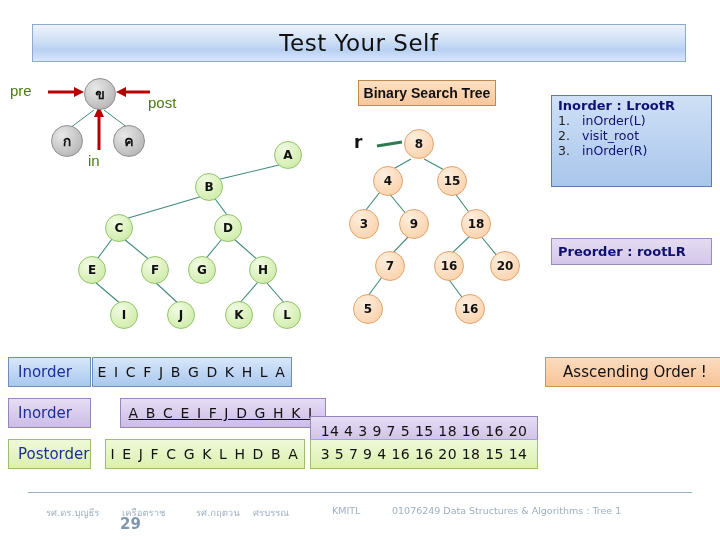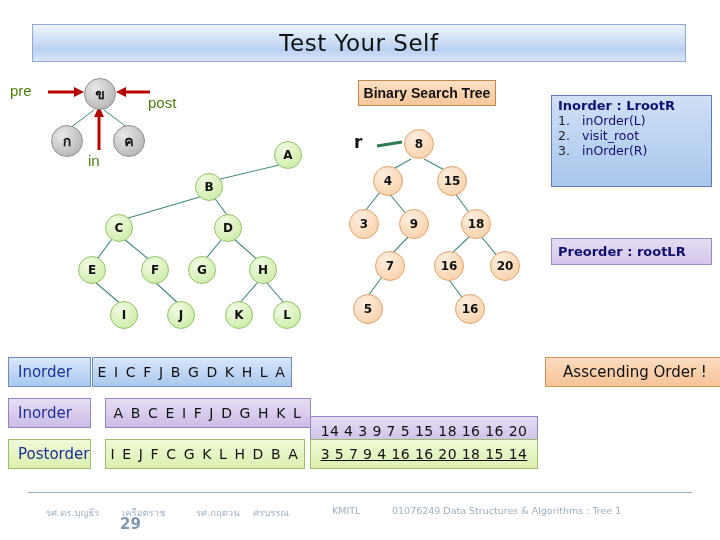--- a/index.html
+++ b/index.html
@@ -253,28 +253,28 @@
   <div class="tbl">
 
     <div class="trow">
       <div class="cell lbl c-blue" style="left:8px;top:5px;width:83px;">Inorder</div>
       <div class="cell val c-blue" style="left:92px;top:5px;width:200px;">E I C F J B G D K H L A</div>
       <div class="cell c-orange" style="left:545px;top:5px;width:180px;">Asscending Order !</div>
     </div>
 
     <div class="trow">
       <div class="cell lbl c-purple" style="left:8px;top:5px;width:83px;">Inorder</div>
-      <div class="cell val c-purple" style="left:105px;top:5px;width:206px;">A B C E I F J D G H K L</div>
+      <div class="cell val c-purple" style="left:120px;top:5px;width:206px;text-decoration:underline;">A B C E I F J D G H K L</div>
       <div class="cell num c-purple" style="left:310px;top:23px;width:228px;">14 4 3 9 7 5 15 18 16 16 20</div>
     </div>
 
     <div class="trow">
       <div class="cell lbl c-green" style="left:8px;top:5px;width:83px;">Postorder</div>
       <div class="cell val c-green" style="left:105px;top:5px;width:200px;">I E J F C G K L H D B A</div>
-      <div class="cell num c-green" style="left:310px;top:5px;width:228px;text-decoration:underline;">3 5 7 9 4 16 16 20 18 15 14</div>
+      <div class="cell num c-green" style="left:310px;top:5px;width:228px;">3 5 7 9 4 16 16 20 18 15 14</div>
     </div>
 
   </div>
 
   <div class="footline"></div>
   <span class="foot" style="left:46px;top:505px;">รศ.ดร.บุญธีร</span>
   <span class="foot" style="left:122px;top:505px;">เครือตราช</span>
   <span class="foot" style="left:196px;top:505px;">รศ.กฤตวน</span>
   <span class="foot" style="left:253px;top:505px;">ศรบรรณ</span>
   <span class="foot" style="left:332px;top:505px;">KMITL</span>

